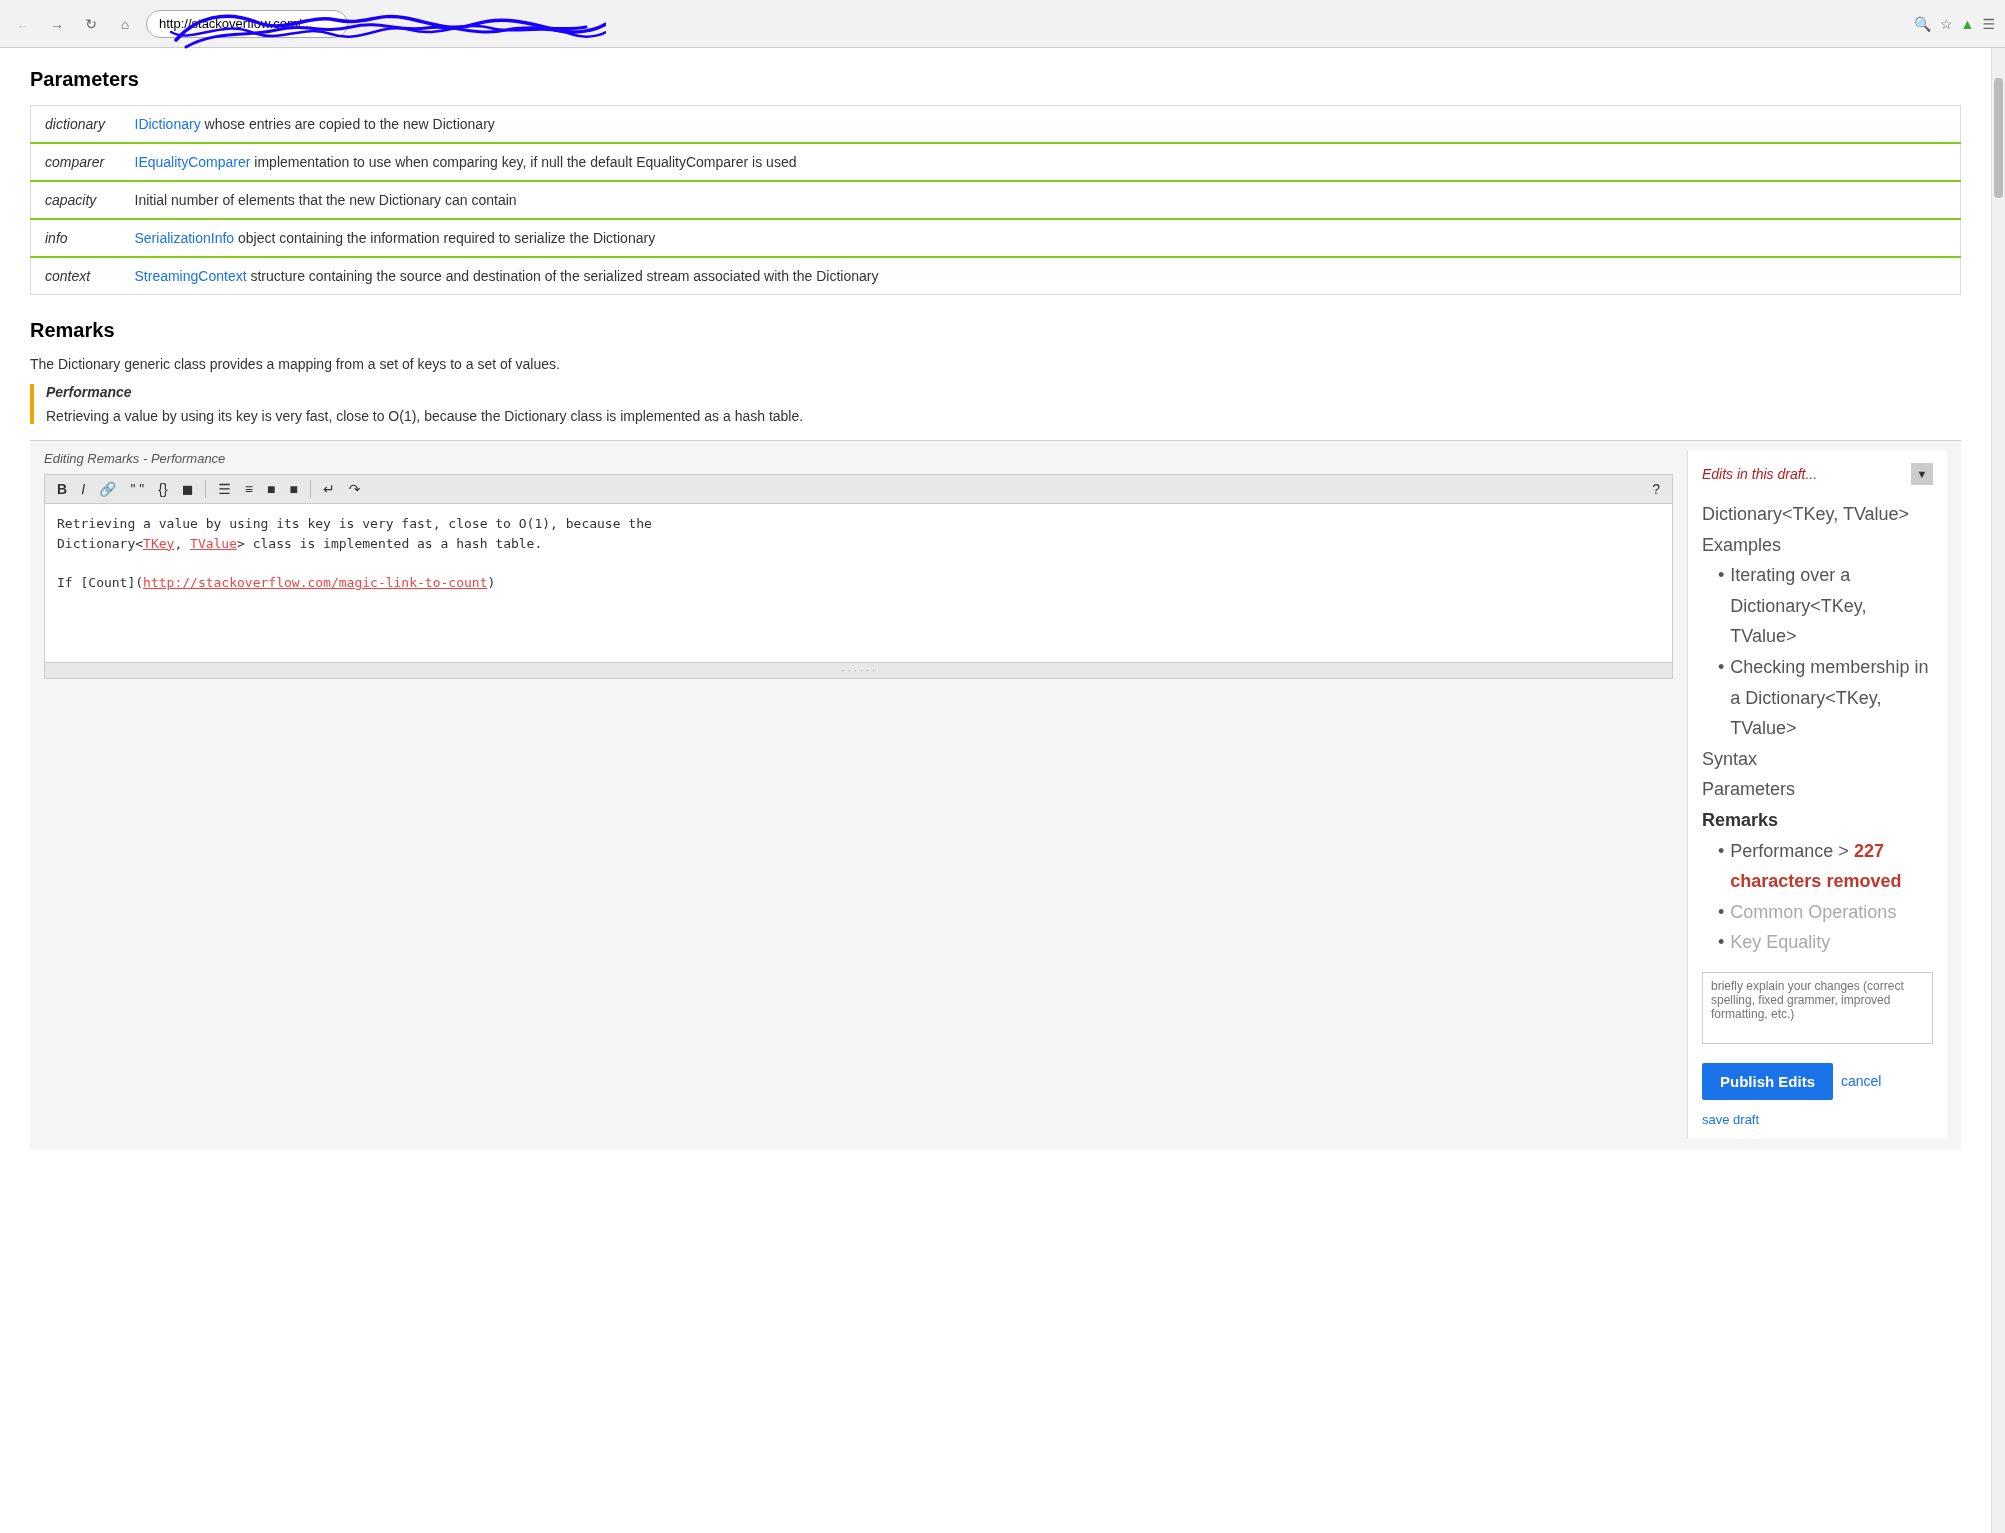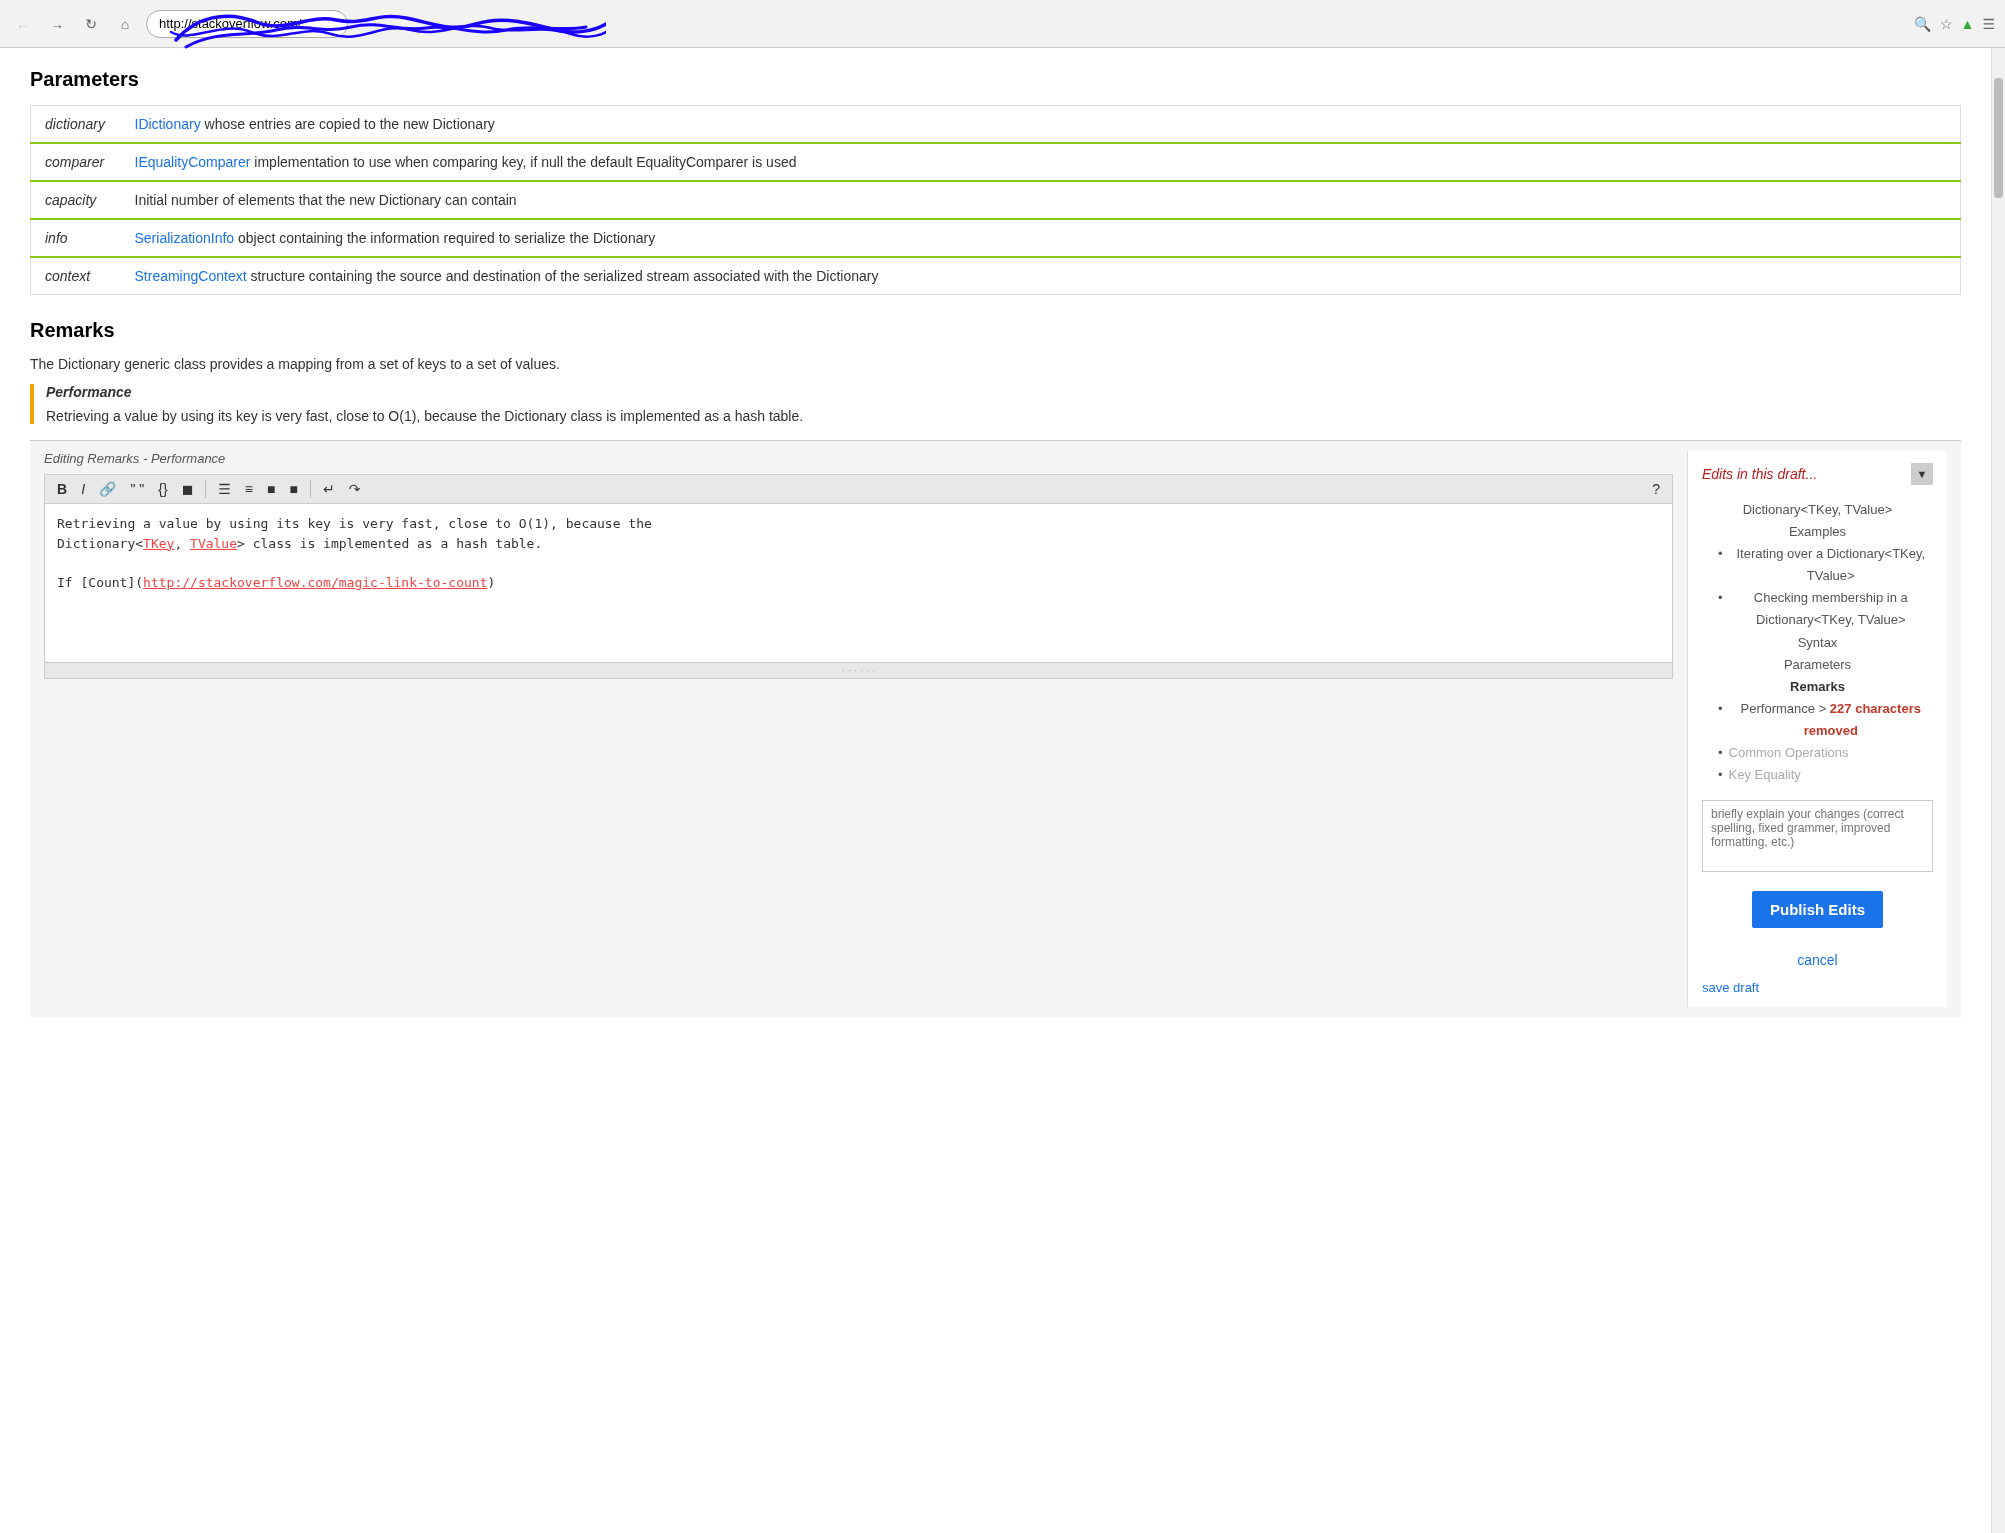--- a/index.html
+++ b/index.html
@@ -238,24 +238,23 @@
     .edits-dropdown-btn {
       background: #ccc;
       border: none;
       width: 22px; height: 22px;
       cursor: pointer;
       display: flex; align-items: center; justify-content: center;
       font-size: 11px;
       color: #333;
     }
     .edits-list {
-      font-size: 13px;
+      font-size: 18px;
       color: #555;
       line-height: 1.7;
-      text-align: center;
     }
     .edits-list .item-indent { padding-left: 16px; }
     .edits-list .item-bold { font-weight: bold; color: #333; }
     .edits-list .item-removed {
       color: #c0392b;
       font-weight: bold;
     }
     .edits-list .bullet-item {
       display: flex;
       gap: 6px;
@@ -267,24 +266,23 @@
       border: 1px solid #ccc;
       padding: 6px 8px;
       font-size: 12px;
       color: #aaa;
       resize: none;
       font-family: Arial, sans-serif;
       margin-top: 6px;
     }
     .action-buttons {
       display: flex;
-      gap: 24px;
+      gap: 8px;
       align-items: center;
       margin-top: 8px;
-      flex-direction: column;
     }
     .publish-btn {
       background: #1a73e8;
       color: white;
       border: none;
       padding: 10px 18px;
       font-size: 15px;
       font-weight: bold;
       cursor: pointer;
       border-radius: 2px;

